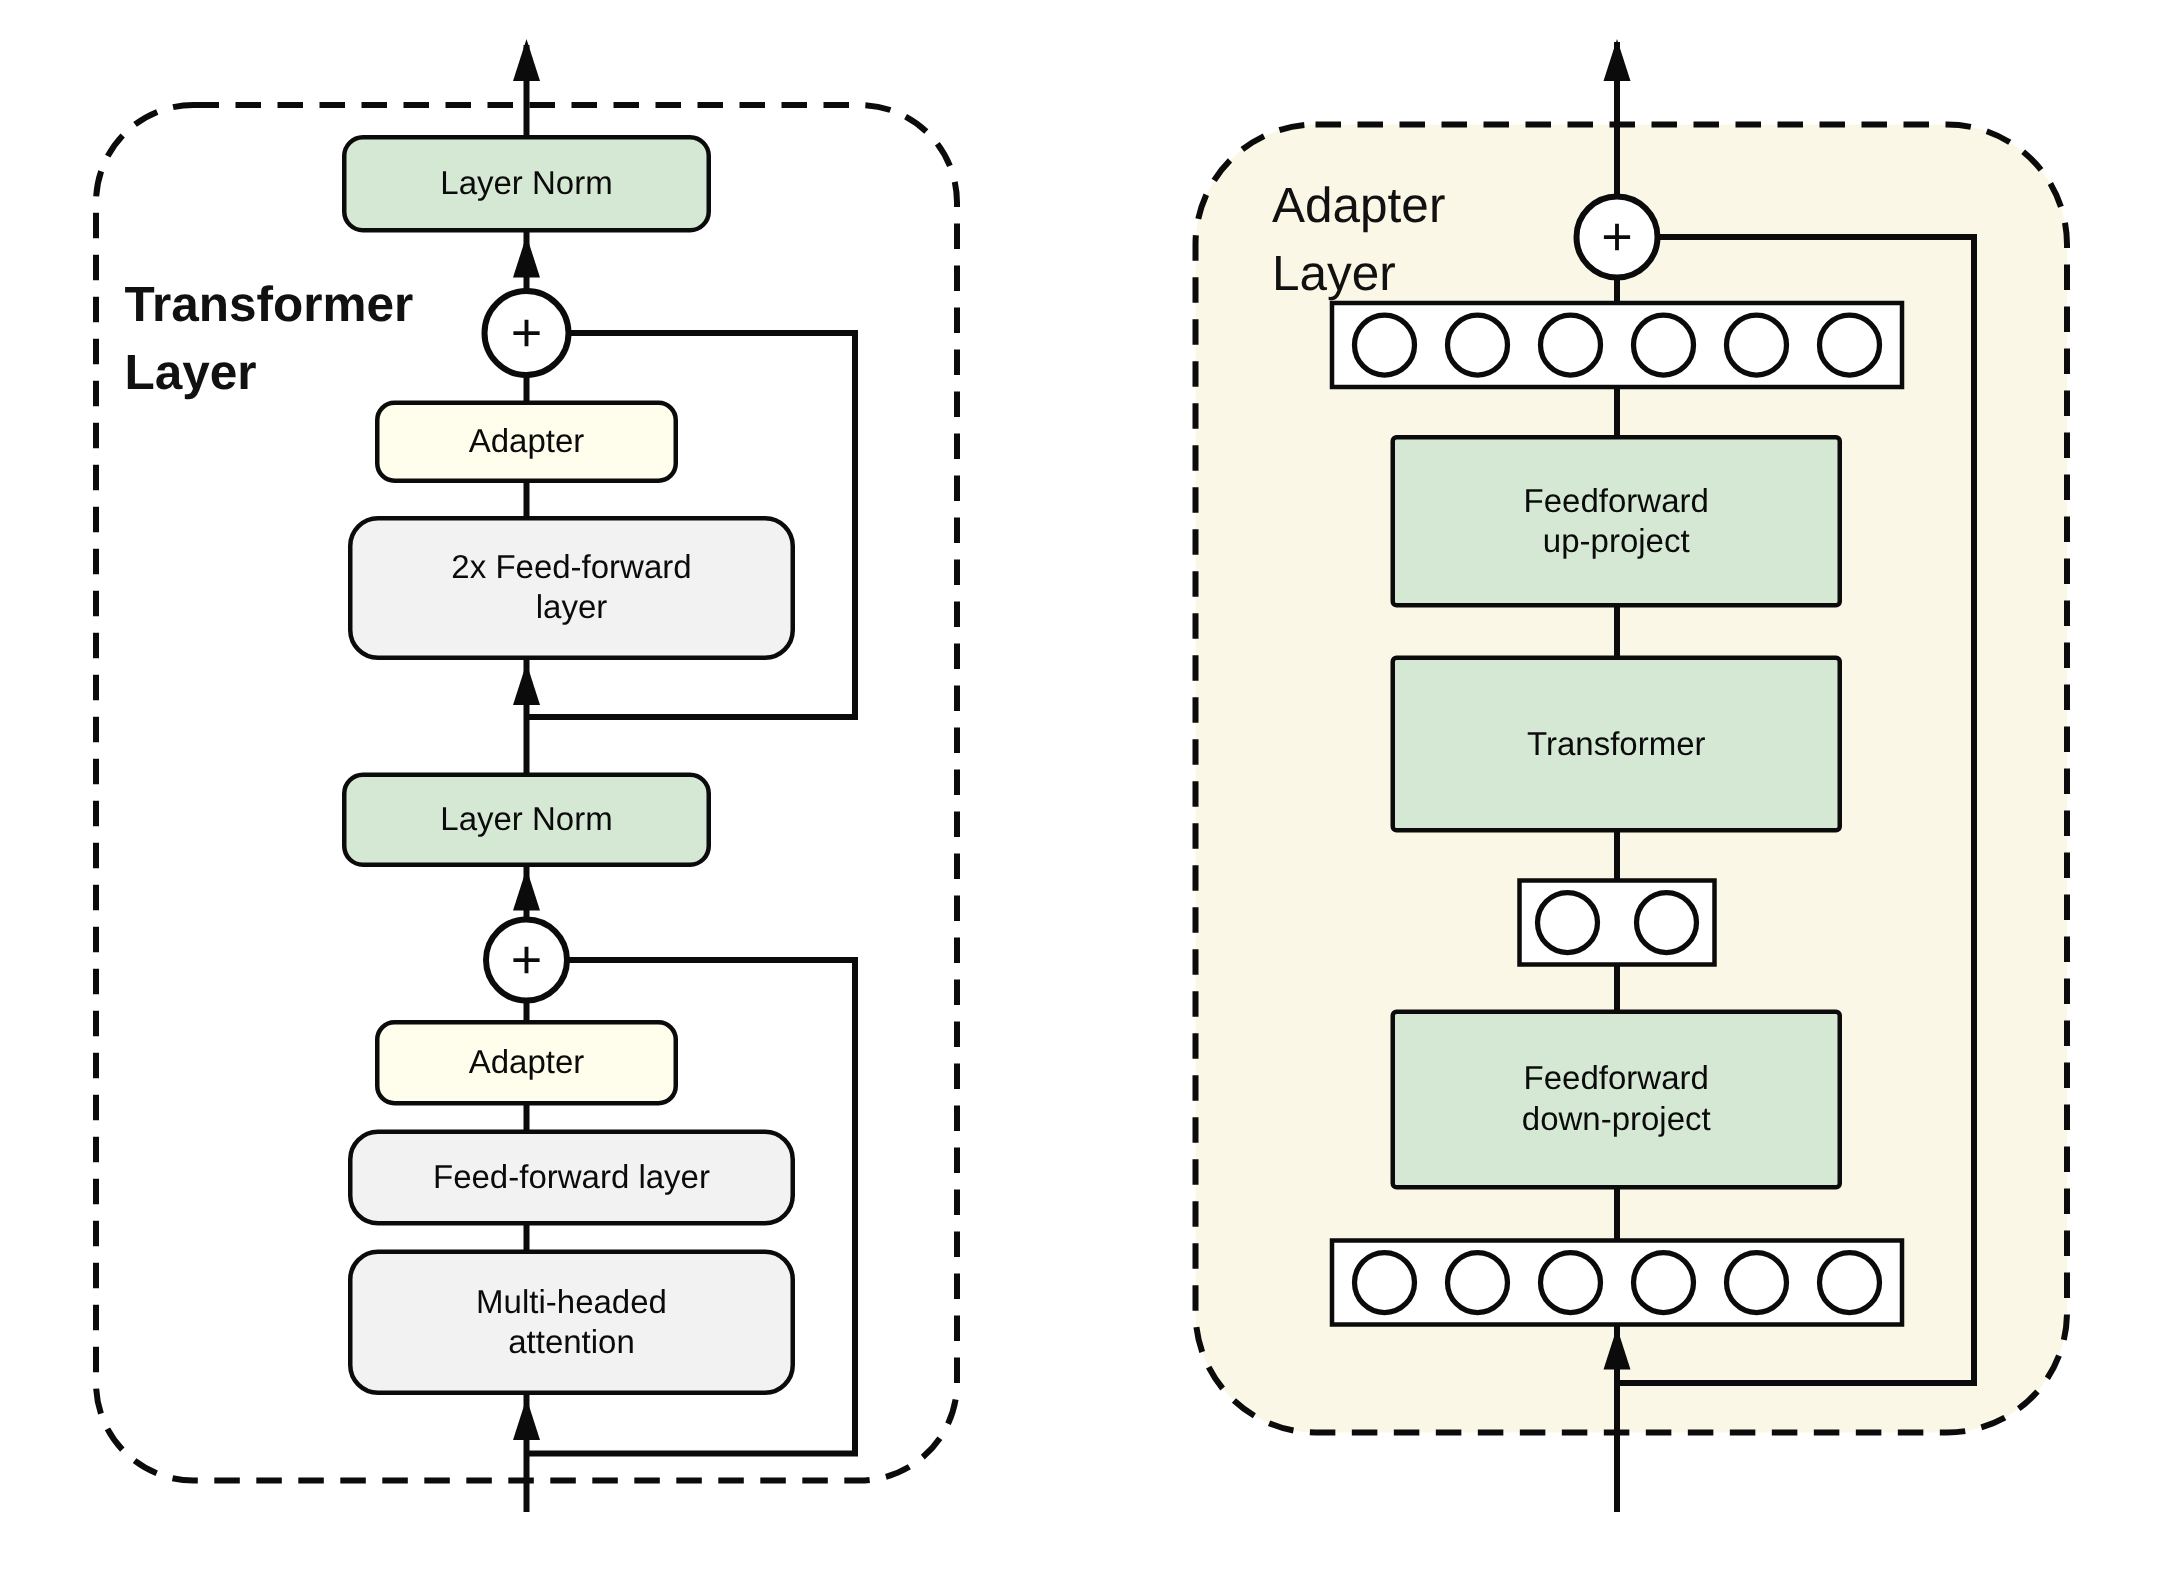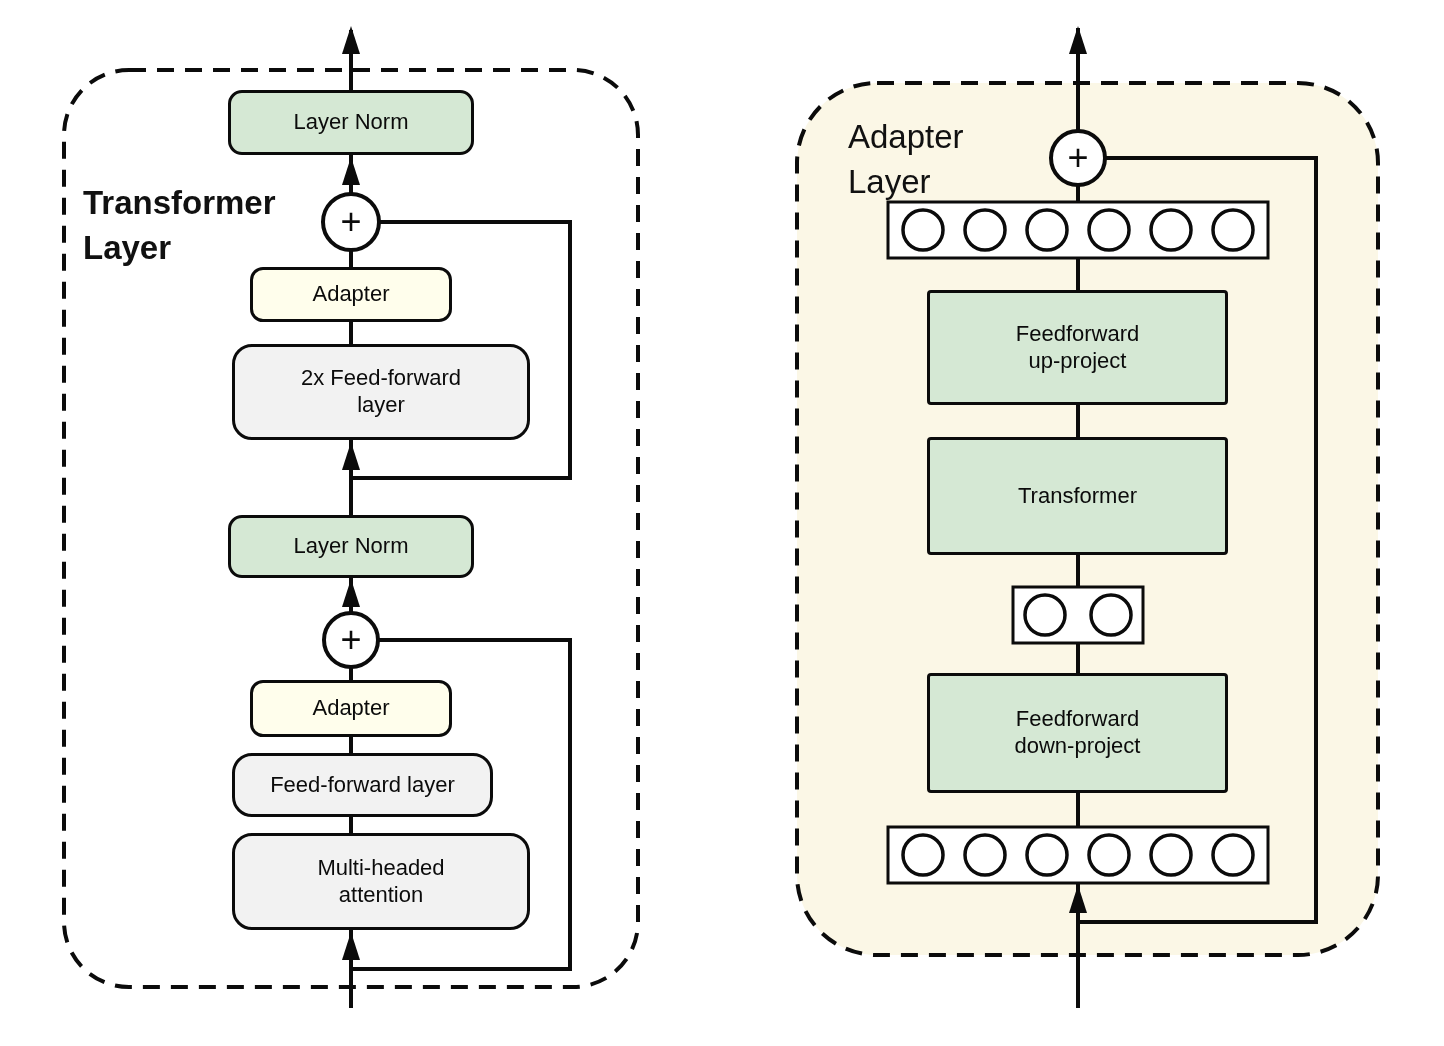--- a/index.html
+++ b/index.html
@@ -93,21 +93,21 @@
 Layer</div>
   <div class="container-label" style="left:848px;top:114px;width:220px;">Adapter
 Layer</div>
 
   <div class="node green" style="left:228px;top:90px;width:246px;height:65px;">Layer Norm</div>
   <div class="node ivory" style="left:250px;top:267px;width:202px;height:55px;">Adapter</div>
   <div class="node gray" style="left:202px;top:344px;width:298px;height:96px;">2x Feed-forward
 layer</div>
   <div class="node green" style="left:228px;top:515px;width:246px;height:63px;">Layer Norm</div>
   <div class="node ivory" style="left:250px;top:680px;width:202px;height:57px;">Adapter</div>
-  <div class="node gray" style="left:202px;top:753px;width:261px;height:64px;">Feed-forward layer</div>
+  <div class="node gray" style="left:202px;top:753px;width:298px;height:64px;">Feed-forward layer</div>
   <div class="node gray" style="left:202px;top:833px;width:298px;height:97px;">Multi-headed
 attention</div>
 
   <div class="node green bigr" style="left:927px;top:290px;width:301px;height:115px;">Feedforward
 up-project</div>
   <div class="node green bigr" style="left:927px;top:437px;width:301px;height:118px;">Transformer</div>
   <div class="node green bigr" style="left:927px;top:673px;width:301px;height:120px;">Feedforward
 down-project</div>
 
   <div class="plus-glyph" style="left:329px;top:200px;">+</div>

